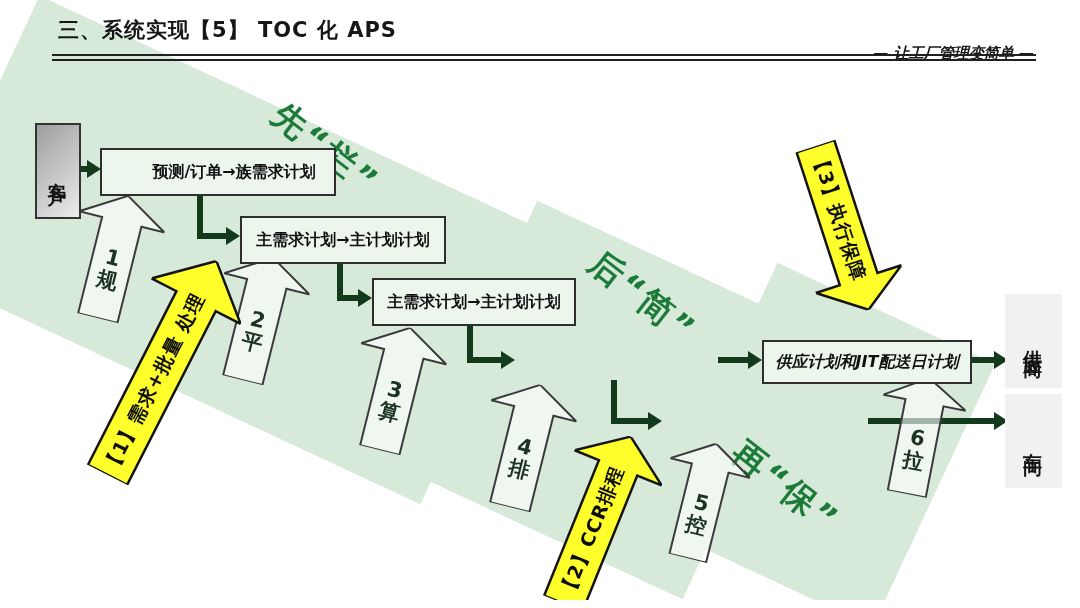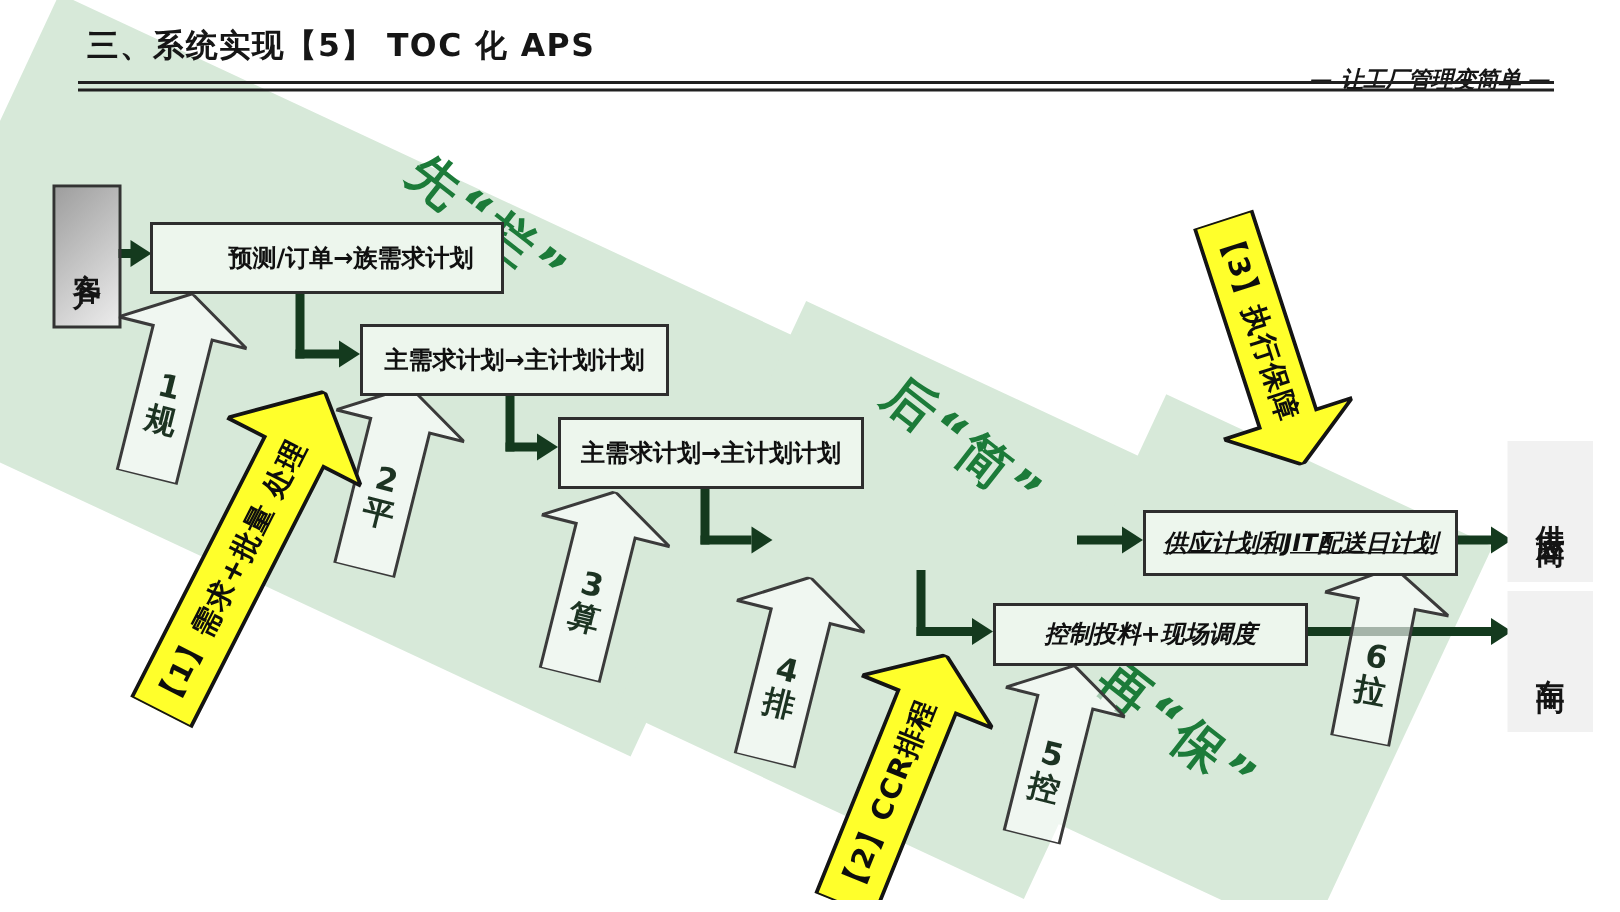--- a/index.html
+++ b/index.html
@@ -34,21 +34,21 @@
       border-left:14px solid #143a1e;}
 
   
   .fbox{position:absolute;z-index:6;background:#edf6ed;border:2px solid #2e2e2e;
         display:flex;align-items:center;justify-content:center;text-align:center;
         font-weight:bold;color:#101010;font-size:16px;}
   .b1{left:100px;top:148px;width:200px;height:44px;padding-left:32px;}
   .b2{left:240px;top:216px;width:202px;height:44px;}
   .b3{left:372px;top:278px;width:200px;height:44px;}
   .b4{left:515px;top:340px;width:203px;height:40px;}
-  .b5{left:762px;top:340px;width:206px;height:40px;font-style:italic;text-decoration:underline;}
+  .b5{left:762px;top:340px;width:206px;height:40px;font-style:italic;}
   .b6{left:662px;top:402px;width:206px;height:38px;font-style:italic;}
 
   
   .endbox{position:absolute;z-index:6;display:flex;align-items:center;justify-content:center;
           font-weight:bold;font-size:19px;color:#141414;}
   .vtext{writing-mode:vertical-rl;text-orientation:upright;letter-spacing:4px;font-weight:bold;}
   .cust{left:35px;top:123px;width:42px;height:92px;
         background:linear-gradient(135deg,#9e9e9e,#ececec);border:2px solid #333;}
   .supp{left:1005px;top:294px;width:57px;height:94px;background:#f1f1f1;}
   .work{left:1005px;top:394px;width:57px;height:94px;background:#f1f1f1;}
@@ -172,21 +172,20 @@
     <div class="lab">
         <div>6</div>
         <div>拉</div>
       </div>
   </div>
 
   <div class="fbox b1">预测/订单→族需求计划</div>
   <div class="fbox b2">主需求计划→主计划计划</div>
   <div class="fbox b3">主需求计划→主计划计划</div>
   <div class="fbox b5">供应计划和JIT配送日计划</div>
-  <div class="fbox b6">控制投料+现场调度</div>
 
   <div class="endbox cust">
     <span class="vtext">客户</span>
   </div>
   <div class="endbox supp">
     <span class="vtext">供应商</span>
   </div>
   <div class="endbox work">
     <span class="vtext">车间</span>
   </div>

